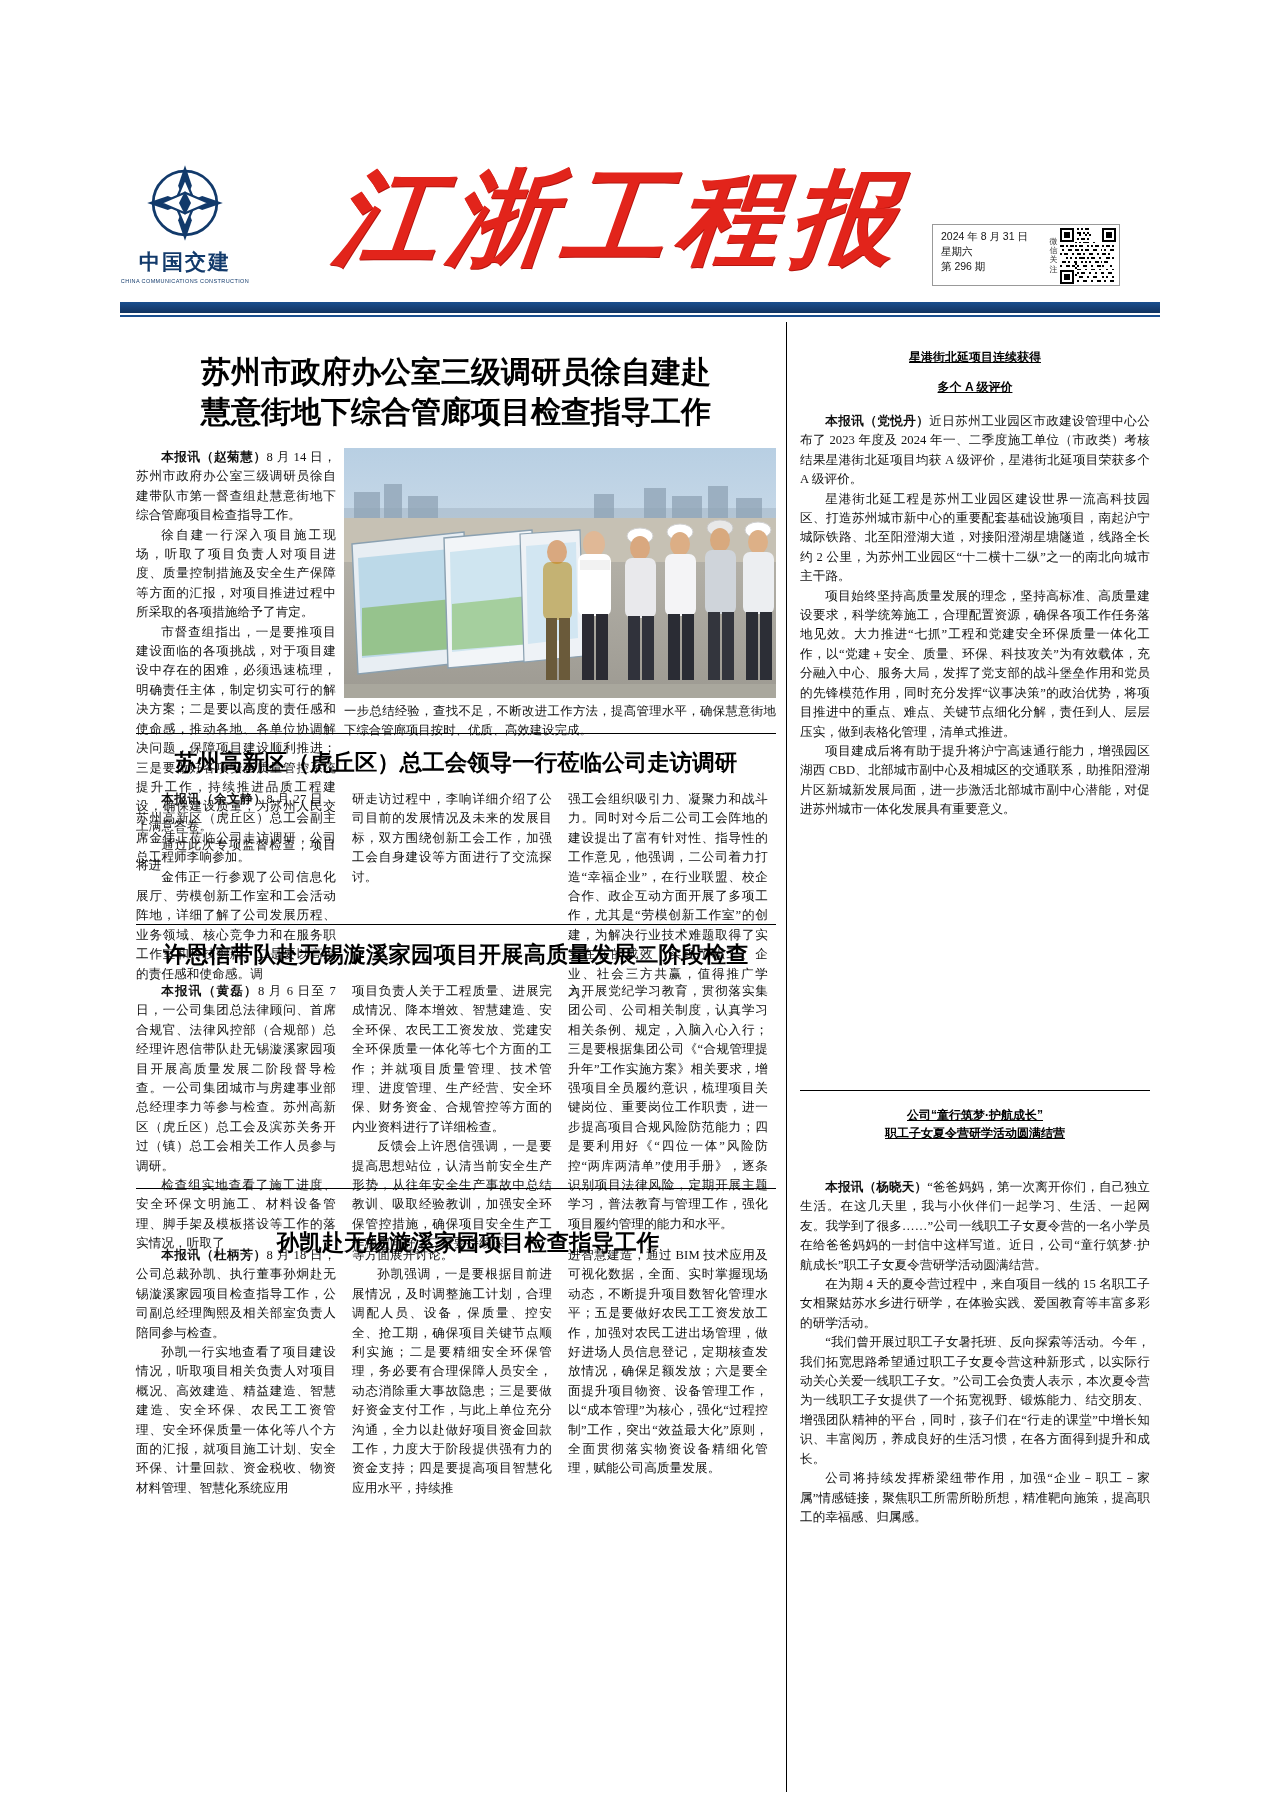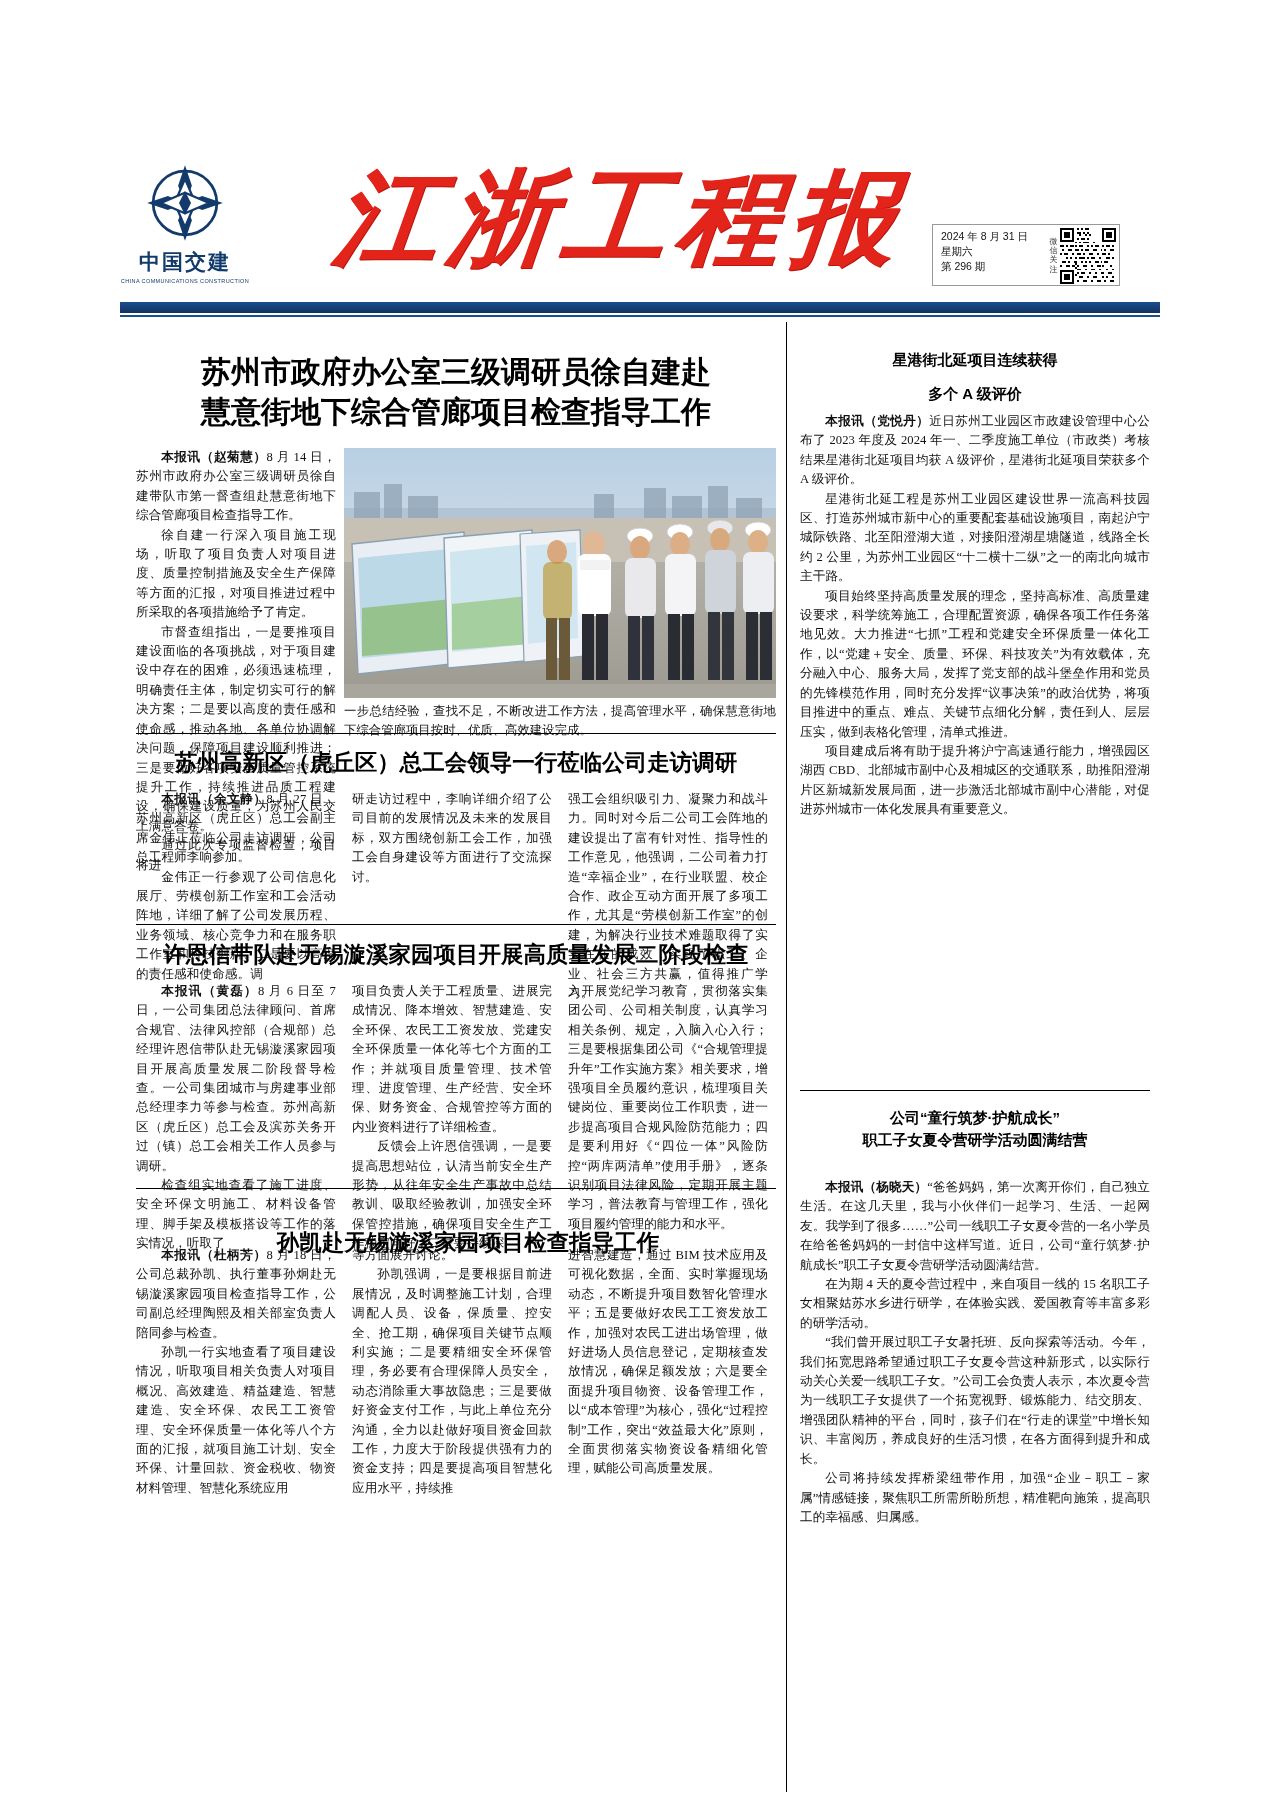--- a/index.html
+++ b/index.html
@@ -52,21 +52,21 @@
   .vrule { position:absolute; background:#000; width:1px; }
   .hrule { position:absolute; background:#000; height:1px; }
 
   
   .hl {
     font-family:"Liberation Sans", sans-serif;
     font-weight:bold; color:#000; text-align:center; line-height:1.32;
   }
   .hl-main { font-size:30px; letter-spacing:0px; }
   .hl-sec  { font-size:22.5px; letter-spacing:0px; }
-  .hl-right{ font-size:15px; letter-spacing:0px; }
+  .hl-right{ font-size:12px; letter-spacing:0px;text-decoration:underline; }
 
   
   .col {
     position:absolute;
     font-family:"Liberation Serif","DejaVu Serif",serif;
     font-size:12.6px;
     line-height:19.4px;
     text-align:justify;
     text-justify:inter-ideograph;
     color:#111;

